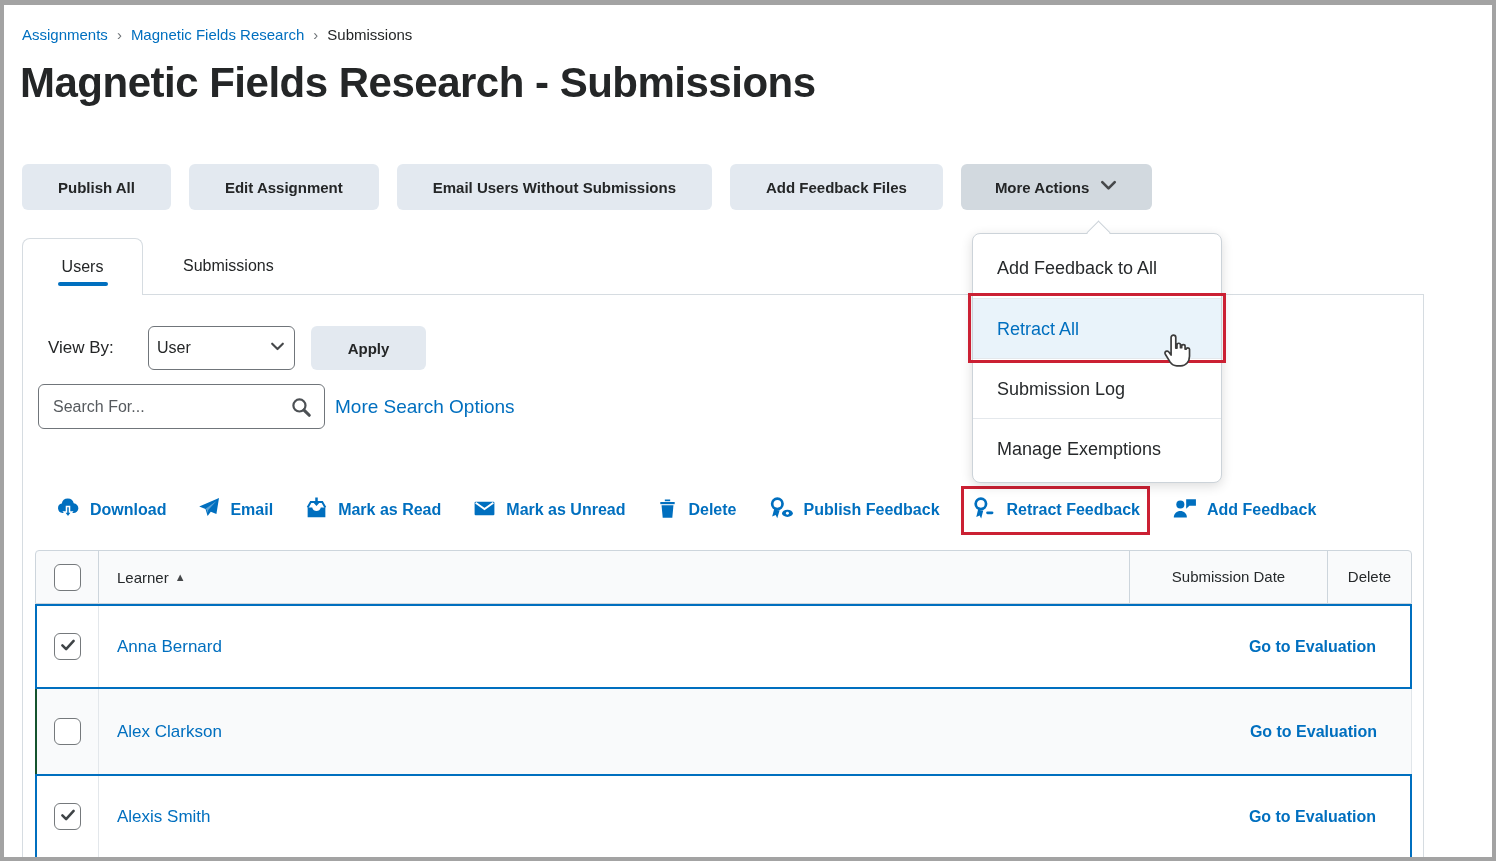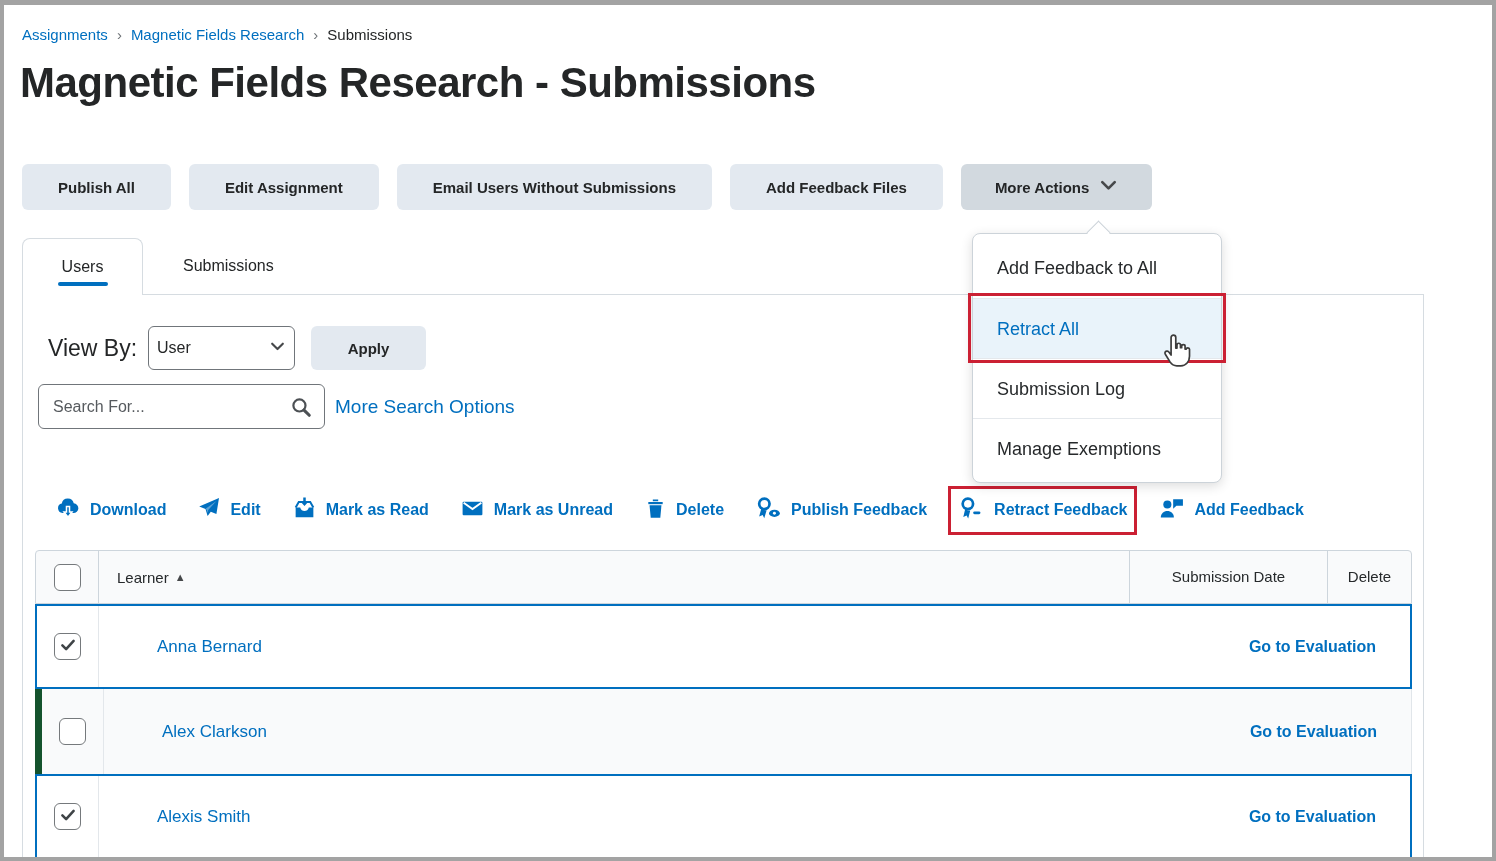--- a/index.html
+++ b/index.html
@@ -41,21 +41,21 @@
   .tab-users{left:18px;width:121px;height:57px;background:#fff;border:1px solid var(--panel-border);
     border-bottom:none;border-radius:8px 8px 0 0;z-index:2;display:flex;align-items:center;justify-content:center;}
   .tab-users .underline{position:absolute;bottom:9px;left:50%;transform:translateX(-50%);
     width:50px;height:4px;border-radius:2px;background:var(--blue);}
   .tab-subs{left:139px;height:56px;line-height:56px;padding:0 40px;}
 
   
   .panel{position:absolute;left:18px;top:289px;width:1402px;height:564px;background:#fff;
     border:1px solid var(--panel-border);border-bottom:none;z-index:1;overflow:hidden;}
 
-  .viewby-label{position:absolute;left:25px;top:31px;height:44px;line-height:44px;font-size:23px;color:var(--dark);}
+  .viewby-label{position:absolute;left:25px;top:31px;height:44px;line-height:44px;font-size:17px;color:var(--dark);}
   .select{position:absolute;left:125px;top:31px;width:147px;height:44px;border:1px solid var(--field-border);
     border-radius:6px;background:#fff;display:flex;align-items:center;padding:0 8px;font-size:16px;color:var(--dark);cursor:pointer;}
   .select .chev{margin-left:auto;}
   .btn.apply{position:absolute;left:288px;top:31px;width:115px;height:44px;padding:0;}
 
   .searchbox{position:absolute;left:15px;top:89px;width:287px;height:45px;border:1px solid var(--field-border);
     border-radius:6px;background:#fff;display:flex;align-items:center;}
   .searchbox input{flex:1;border:none;outline:none;background:transparent;padding:0 8px 0 14px;
     font-family:inherit;font-size:16px;color:var(--dark);}
   .searchbox input::placeholder{color:#565a5e;opacity:1;}
@@ -74,23 +74,23 @@
   .tbl{position:absolute;left:12px;top:255px;width:1377px;}
   .thead{display:flex;align-items:center;height:54px;background:var(--lite-bg);
     border:1px solid var(--tbl-border);border-radius:4px 4px 0 0;font-size:15px;color:#26292b;}
   .c-check{width:62px;display:flex;align-items:center;justify-content:center;flex:none;align-self:stretch;}
   .thead .c-learner{flex:1;display:flex;align-items:center;gap:6px;padding-left:18px;align-self:stretch;
     border-left:1px solid var(--tbl-border);}
   .thead .c-date{width:198px;text-align:center;align-self:stretch;line-height:52px;border-left:1px solid var(--tbl-border);flex:none;}
   .thead .c-del{width:84px;text-align:center;align-self:stretch;line-height:52px;border-left:1px solid var(--tbl-border);flex:none;}
   .sort{font-size:11px;color:#46484a;cursor:pointer;}
 
-  .trow{display:flex;align-items:stretch;height:85px;background:#fff;gap:40px;}
+  .trow{display:flex;align-items:stretch;height:85px;background:#fff;}
   .trow.selected{border:2px solid var(--blue);}
-  .trow.plain{background:var(--lite-bg);border-left:7px solid #14532d;border-right:1px solid #e1e6ea;}
+  .trow.plain{background:var(--lite-bg);border-left:2px solid #14532d;border-right:1px solid #e1e6ea;}
   .trow .c-check{border-right:1px solid #e3e7eb;}
   .trow .c-main{flex:1;display:flex;align-items:center;}
   .learner-link{margin-left:18px;font-size:17px;color:var(--blue);text-decoration:none;cursor:pointer;}
   .goto-link{margin-left:auto;margin-right:34px;font-size:16px;font-weight:700;color:var(--blue);
     text-decoration:none;cursor:pointer;}
 
   .checkbox{width:27px;height:27px;border:1.6px solid #75797c;border-radius:6px;background:#fff;
     display:flex;align-items:center;justify-content:center;cursor:pointer;}
 
   
@@ -175,21 +175,21 @@
         </span>
         <span>Download</span>
       </a>
       <a class="action">
         <span>
           <svg width="24" height="24" viewBox="0 0 24 24" fill="#006fbf">
               <path d="M22 2L2.2 10.6l6.3 2.3L10.6 20l3.2-4.2 5.6 2.2L22 2z"></path>
               <path d="M8.9 12.6L19.5 5l-8.3 8.9-.2 3.2z" fill="#fff" opacity=".35"></path>
             </svg>
         </span>
-        <span>Edit</span>
+        <span>Email</span>
       </a>
       <a class="action">
         <span>
           <svg width="25" height="25" viewBox="0 0 24 24" fill="#006fbf">
               <path d="M3.5 11h4.4a4.2 4.2 0 0 0 8.2 0h4.4v9.5h-17z"></path>
               <path d="M3.5 11l3-5.2h11l3 5.2" fill="none" stroke="#006fbf" stroke-width="1.9"></path>
               <path d="M10.8 1.4h2.4v4.1h2.5L12 9.6 8.3 5.5h2.5z"></path>
             </svg>
         </span>
         <span>Mark as Read</span>

